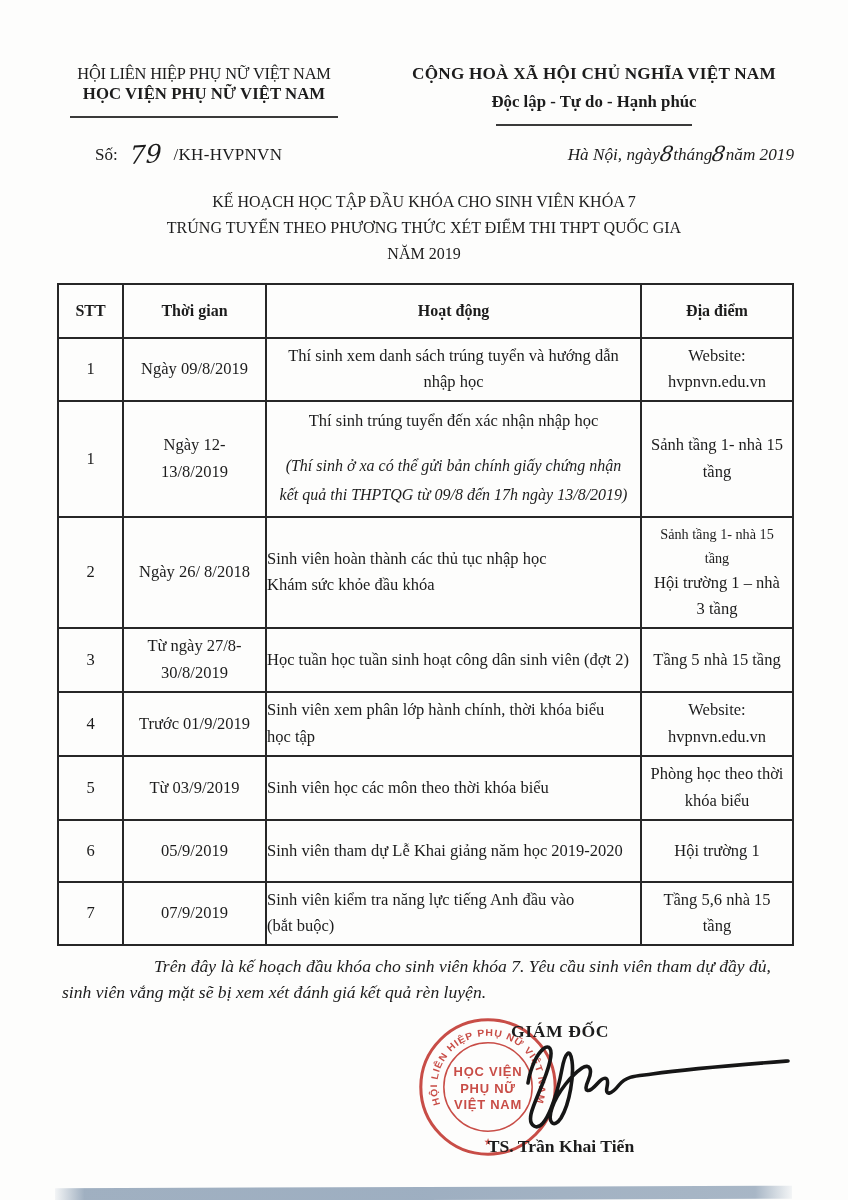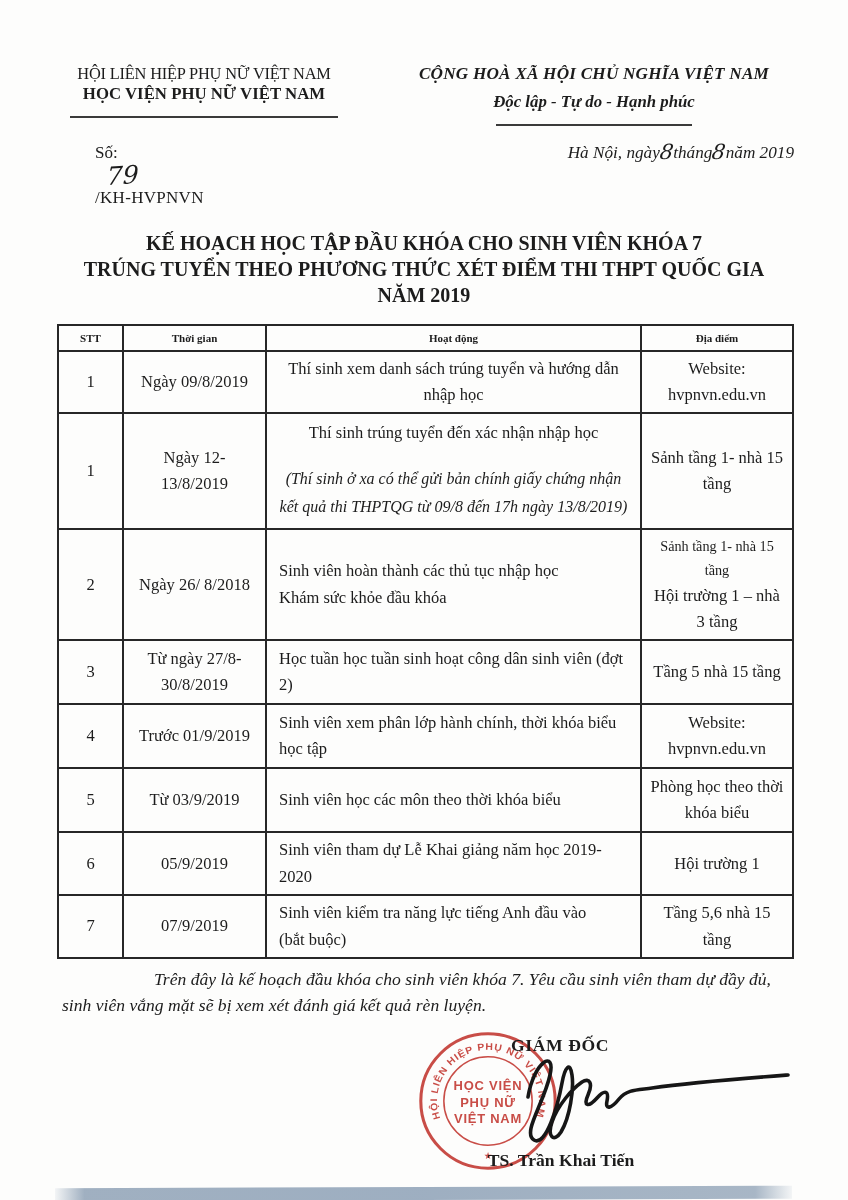--- a/index.html
+++ b/index.html
@@ -9,43 +9,43 @@
     font-family:"Liberation Serif", serif;
   }
   .doc{position:absolute;inset:0;}
   
   .masthead{display:flex;margin-top:64px;}
   .mh-left{width:372px;text-align:center;margin-left:18px;}
   .org-parent{font-size:16.4px;letter-spacing:-0.2px;}
   .org-main{font-weight:bold;font-size:16.8px;}
   .rule{display:inline-block;border-bottom:2px solid #3a3a3a;height:2px;}
   .mh-left .rule{width:268px;margin-top:3px;}
-  .mh-right{width:400px;text-align:center;margin-left:4px;font-style:italic;}
+  .mh-right{width:400px;text-align:center;margin-left:4px;}
   .motto-nation{font-weight:bold;font-size:17.2px;letter-spacing:0.2px;}
   .motto{font-weight:bold;font-size:16.8px;margin-top:8px;}
   .mh-right .rule{width:196px;margin-top:4px;}
   
   .ref-row{display:flex;align-items:baseline;margin-top:12px;font-size:17px;}
-  .ref-left{margin-left:95px;display:flex;align-items:flex-start;flex-direction:column;}
+  .ref-left{margin-left:95px;display:flex;align-items:center;}
   .hand{font-family:"DejaVu Serif", serif;font-style:italic;}
   .hand-num{font-size:25px;display:inline-block;transform:skewX(-6deg) rotate(-4deg);margin:0 12px;line-height:1;}
   .ref-code{letter-spacing:0.3px;}
   .dateline{margin-left:auto;margin-right:54px;font-style:italic;font-size:17.2px;display:flex;align-items:center;}
   .hand-day{font-size:21px;display:inline-block;transform:skewX(-8deg);line-height:1;}
   
-  .title-block{text-align:center;font-weight:bold;font-size:20px;line-height:26px;margin-top:22px;}
+  .title-block{text-align:center;font-weight:normal;font-size:16px;line-height:26px;margin-top:22px;}
   
   table{border-collapse:collapse;width:735px;margin:16px 0 0 57px;table-layout:fixed;font-size:16.5px;}
   th,td{border:2px solid #272727;}
-  th{font-size:11px;height:24px;padding:0 2px;font-weight:bold;}
+  th{font-size:16px;height:24px;padding:14px 2px;font-weight:bold;}
   td{padding:4px 8px;vertical-align:middle;line-height:1.6;}
   td span{white-space:pre-line;}
   col.c-stt{width:65px;} col.c-time{width:143px;} col.c-act{width:375px;} col.c-loc{width:152px;}
   td.stt,td.time,td.loc{text-align:center;}
-  td.act{text-align:left;padding-left:12px;}
+  td.act{text-align:left;padding-left:0;}
   tr.center td.act{text-align:center;padding-left:8px;border-radius:30px;}
   tr.r1 td{height:51px;} tr.r2 td{height:106px;} tr.r3 td{height:82px;}
   tr.r4 td{height:54px;} tr.r5 td{height:54px;} tr.r6 td{height:54px;}
   tr.r7 td{height:52px;} tr.r8 td{height:52px;}
   .note{font-style:italic;display:block;font-size:16px;line-height:1.8;margin-top:18px;}
   .loc-small{display:block;font-size:14.2px;line-height:1.7;}
   
   .closing{width:724px;margin:7px 0 0 62px;font-style:italic;font-size:17.6px;line-height:1.5;text-indent:92px;}
   
   .sig-area{position:relative;height:250px;margin-top:8px;}

